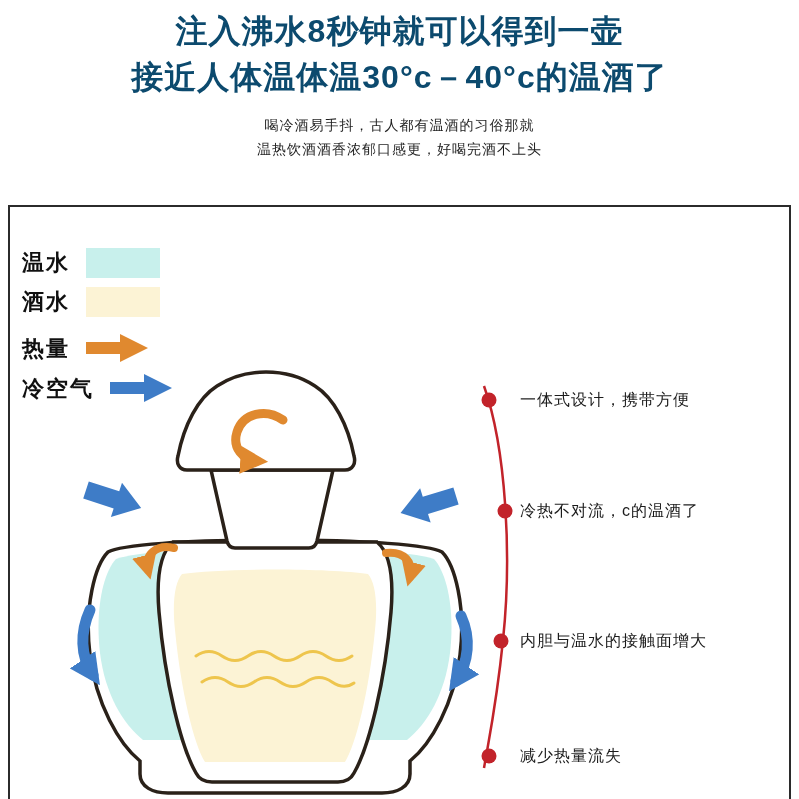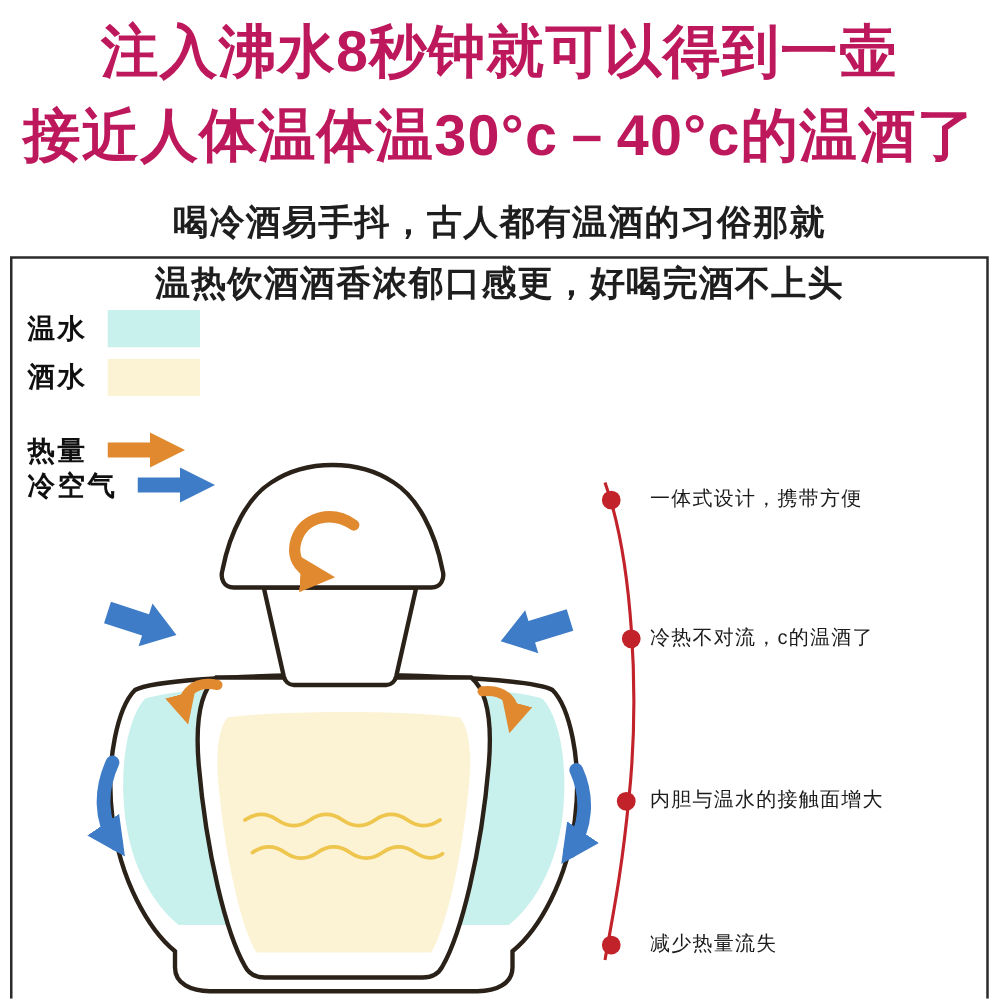--- a/index.html
+++ b/index.html
@@ -1,23 +1,23 @@
 <!DOCTYPE html>
 <html><head>
 <meta charset="utf-8">
 <style>
   html,body { margin:0; padding:0; background:#fff; }
   .page {
     position:relative; width:799px; height:799px; background:#ffffff;
     overflow:hidden; font-family:"Liberation Sans","DejaVu Sans",sans-serif;
   }
   .hero { position:absolute; top:0; left:0; width:100%; text-align:center; }
-  .hero h1 { margin:0; font-size:46px; font-weight:700; color:#be185d; line-height:1.45; letter-spacing:1px; }
+  .hero h1 { margin:0; font-size:32px; font-weight:700; color:#0c4a6e; line-height:1.45; letter-spacing:1px; }
   .hero h1.l1 { margin-top:8px; }
-  .hero p { margin:0; font-size:28px; font-weight:700; color:#1e1e1e; line-height:1.75; letter-spacing:1px; }
+  .hero p { margin:0; font-size:14px; font-weight:400; color:#1e1e1e; line-height:1.75; letter-spacing:1px; }
   .hero p.s1 { margin-top:12px; }
 
   .frame { position:absolute; left:8px; top:205px; width:779px; height:760px; border:2px solid #2b2b2b; }
 
   .legend-row { position:absolute; left:22px; display:flex; align-items:flex-end; gap:16px; }
   .legend-label { font-size:22px; font-weight:600; color:#101010; letter-spacing:2px; }
   .swatch-svg { display:block; }
 
   .callout { position:absolute; left:520px; font-size:16px; font-weight:500; color:#1b1b1b;
              letter-spacing:1px; white-space:nowrap; line-height:24px; }
@@ -43,21 +43,21 @@
     <svg class="swatch-svg" width="74" height="30">
       <rect x="0" y="0" width="74" height="30" fill="#c8f0ec"></rect>
     </svg>
   </div>
   <div class="legend-row" style="top:287px">
     <span class="legend-label">酒水</span>
     <svg class="swatch-svg" width="74" height="30">
       <rect x="0" y="0" width="74" height="30" fill="#fcf3d5"></rect>
     </svg>
   </div>
-  <div class="legend-row" style="top:344px">
+  <div class="legend-row" style="top:332px">
     <span class="legend-label">热量</span>
     <svg class="swatch-svg" width="64" height="32" viewBox="0 0 64 32">
       <polygon points="0,10 34,10 34,2 62,16 34,30 34,22 0,22" fill="#e0892f"></polygon>
     </svg>
   </div>
   <div class="legend-row" style="top:372px">
     <span class="legend-label">冷空气</span>
     <svg class="swatch-svg" width="64" height="32" viewBox="0 0 64 32">
       <polygon points="0,10 34,10 34,2 62,16 34,30 34,22 0,22" fill="#3e7cc7"></polygon>
     </svg>

